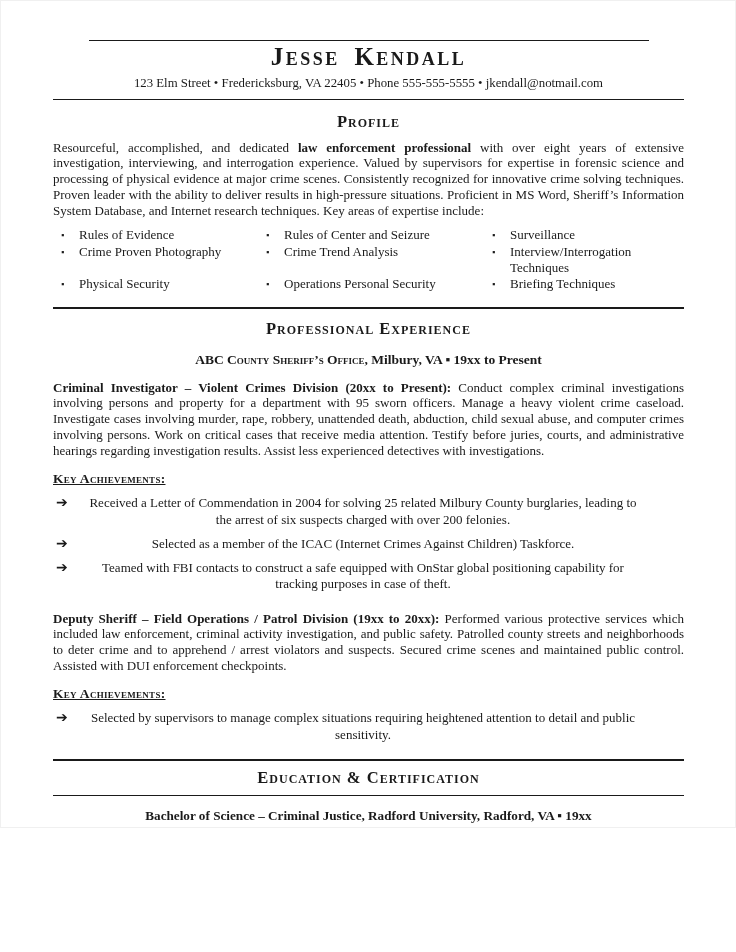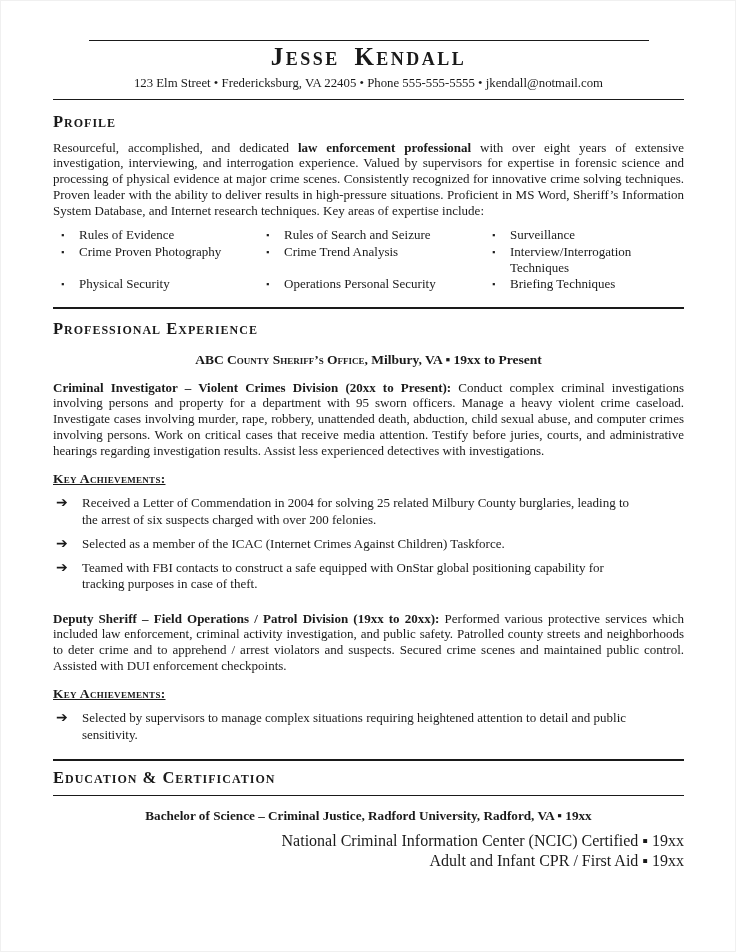--- a/index.html
+++ b/index.html
@@ -4,21 +4,21 @@
 <style>
   * { margin: 0; padding: 0; box-sizing: border-box; }
   html, body { background: #ffffff; }
   body {
     font-family: "Liberation Serif", "DejaVu Serif", serif;
     color: #1a1a1a;
     -webkit-font-smoothing: antialiased;
   }
   .page {
     width: 736px;
-    height: 952px;
+    height: 828px;
     margin: 0 auto;
     background: #ffffff;
     padding: 40px 52px 0 53px;
     overflow: hidden;
     box-shadow: inset 0 0 0 1px #f0f0f0;
   }
   .rule { border: 0; border-top: 1px solid #1a1a1a; }
   .rule-name { width: 560px; margin: 0 auto; border-top: 1.5px solid #1a1a1a; }
   .rule-thick { border: 0; border-top: 2px solid #1a1a1a; }
   .rule-thicker { border: 0; border-top: 2.5px solid #1a1a1a; }
@@ -33,20 +33,21 @@
     margin-top: 2px;
     line-height: 1.15;
   }
   .contact {
     text-align: center;
     font-size: 12.8px;
     margin-top: 4px;
     padding-bottom: 8px;
   }
   .section-heading {
+    text-align: center;
     font-variant: small-caps;
     font-weight: 700;
     font-size: 16.5px;
     letter-spacing: 1px;
     line-height: 1.15;
   }
   .heading-profile { margin-top: 13px; }
   .heading-experience { margin-top: 11px; }
   .heading-education { margin-top: 8px; }
 
@@ -91,21 +92,21 @@
     text-decoration: underline;
   }
   .achievement {
     display: flex;
     margin-top: 8px;
     padding-left: 3px;
     font-size: 13px;
     line-height: 1.25;
   }
   .arrow { flex: 0 0 26px; font-size: 14px; line-height: 1.1; }
-  .ach-text { flex: 1; text-align: left; padding-right: 40px; }
+  .ach-text { flex: 1; text-align: center; padding-right: 40px; }
 
   .divider-education { margin-top: 16px; }
   .rule-under-edu { margin-top: 7px; }
   .degree {
     margin-top: 12px;
     text-align: center;
     font-weight: 700;
     font-size: 13.2px;
   }
   .certs { margin-top: 7px; }
@@ -130,21 +131,21 @@
   <h2 class="section-heading heading-profile">Profile</h2>
   <p class="para intro"><span>Resourceful, accomplished, and dedicated </span><b>law enforcement professional</b><span> with over eight years of extensive investigation, interviewing, and interrogation experience. Valued by supervisors for expertise in forensic science and processing of physical evidence at major crime scenes. Consistently recognized for innovative crime solving techniques. Proven leader with the ability to deliver results in high-pressure situations. Proficient in MS Word, Sheriff’s Information System Database, and Internet research techniques. Key areas of expertise include:</span></p>
 
   <div class="expertise">
     <div class="exp-item">
         <span class="sq-bullet">▪</span>
         <span>Rules of Evidence</span>
       </div>
     <div class="exp-item">
         <span class="sq-bullet">▪</span>
-        <span>Rules of Search and Seizure</span>
+        <span>Rules of Center and Seizure</span>
       </div>
     <div class="exp-item">
         <span class="sq-bullet">▪</span>
         <span>Surveillance</span>
       </div>
     <div class="exp-item">
         <span class="sq-bullet">▪</span>
         <span>Crime Proven Photography</span>
       </div>
     <div class="exp-item">

